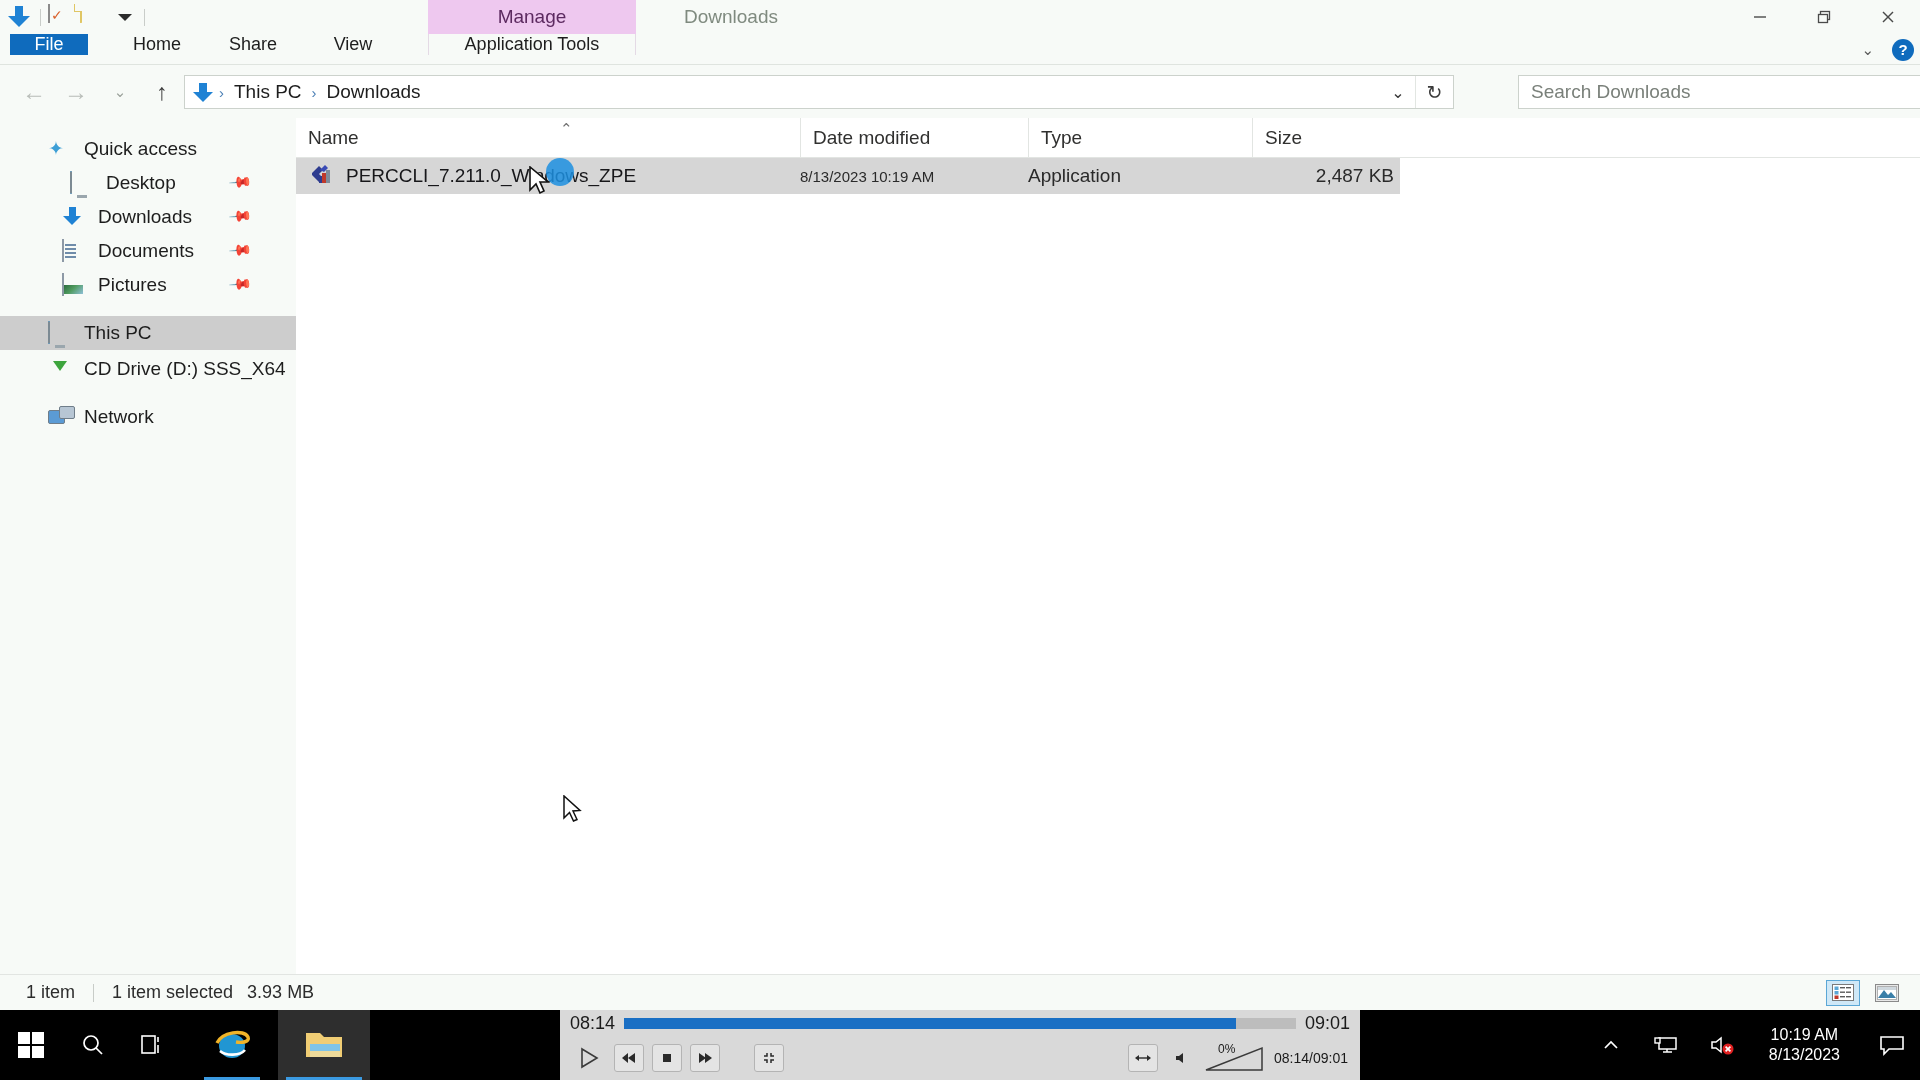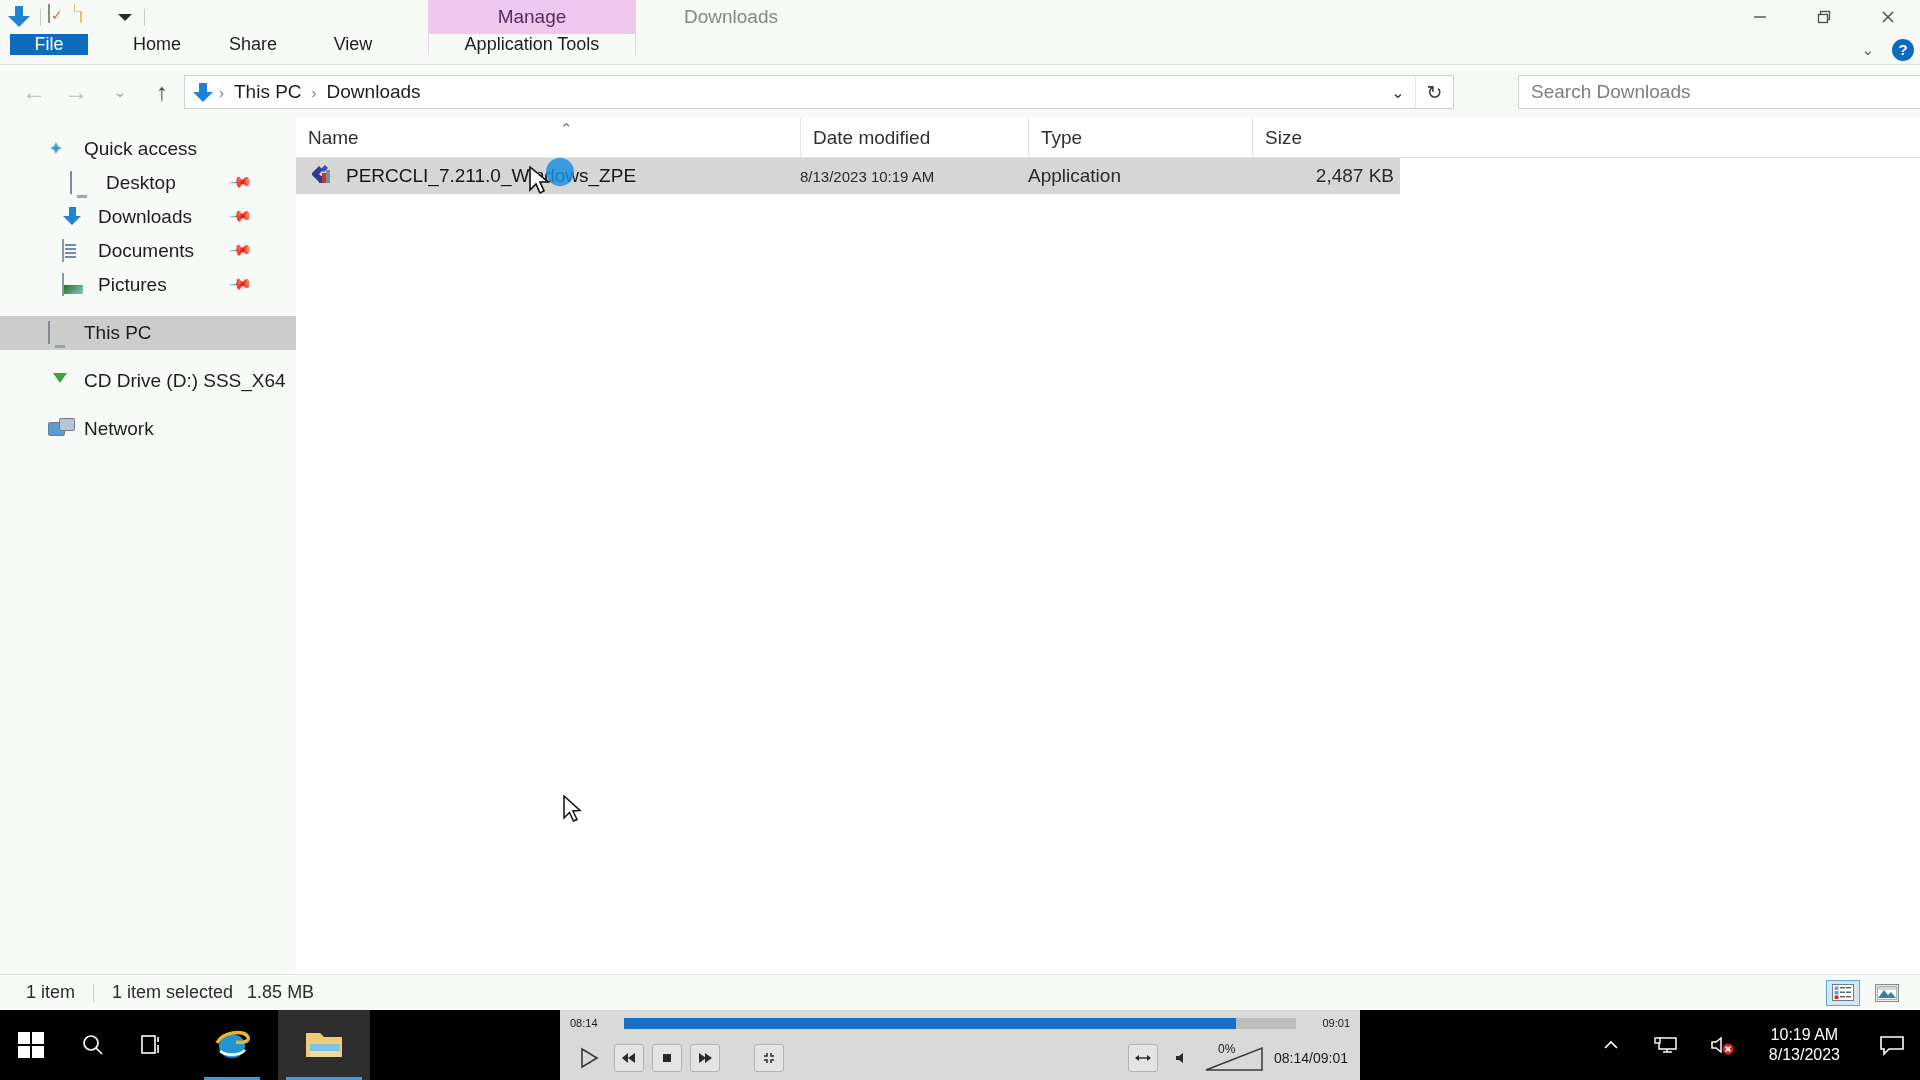--- a/index.html
+++ b/index.html
@@ -164,21 +164,21 @@
   .view-toggles { margin-left:auto; margin-right:16px; display:flex; gap:10px; align-items:center; }
   .vt { width:34px; height:26px; display:flex; align-items:center; justify-content:center; }
   .vt.active { background:#cfe8f7; border:1px solid #5ba7d6; }
 
   
   #player {
     position:absolute; left:560px; bottom:0; width:800px; height:70px; background:#d9d9d9;
     font-family:"Liberation Sans", sans-serif;
   }
   .pl-seekrow { position:relative; height:26px; display:flex; align-items:center; padding:0 10px; }
-  .pl-time { font-size:11px; color:#1a1a1a; width:46px; }
+  .pl-time { font-size:18px; color:#1a1a1a; width:46px; }
   .pl-time.right { text-align:right; }
   .pl-track { position:relative; flex:1; height:11px; background:#bdbdbd; margin:0 8px; }
   .pl-fill { position:absolute; left:0; top:0; height:11px; background:#1a6fc4; }
   .pl-controls { position:relative; height:44px; display:flex; align-items:center; padding:0 12px; gap:8px; }
   .pbtn { width:30px; height:28px; background:#e4e4e4; border:1px solid #b4b4b4; border-radius:3px;
           display:flex; align-items:center; justify-content:center; color:#2a2a2a; font-size:13px; }
   .pbtn.play { width:34px; height:32px; background:transparent; border:0; }
   .pbtn.bare { background:transparent; border:0; }
   .pl-right { margin-left:auto; display:flex; align-items:center; gap:8px; }
   .vol-wedge { position:relative; width:62px; height:28px; }
@@ -332,21 +332,21 @@
           <span class="ico"><span class="ic-pic"></span></span>
           <span>Pictures</span>
           <span class="pin">📌</span>
         </div>
 
         <div class="navitem sel" style="padding-left:48px;margin-top:14px;">
           <span class="ico"><span class="ic-monitor"></span></span>
           <span>This PC</span>
         </div>
 
-        <div class="navitem" style="padding-left:48px;margin-top:14px;">
+        <div class="navitem" style="padding-left:48px;margin-top:2px;">
           <span class="ico"><span class="ic-cd"></span></span>
           <span>CD Drive (D:) SSS_X64</span>
         </div>
 
         <div class="navitem" style="padding-left:48px;margin-top:14px;">
           <span class="ico"><span class="ic-net"></span></span>
           <span>Network</span>
         </div>
       </div>
 
@@ -385,21 +385,21 @@
           <div class="fr-size">2,487 KB</div>
         </div>
       </div>
 
     </div>
 
     <div class="statusbar">
       <span class="st-items">1 item</span>
       <span class="st-sep"></span>
       <span class="st-sel">1 item selected</span>
-      <span class="st-sel" style="margin-left:14px;">1.85 MB</span>
+      <span class="st-sel" style="margin-left:14px;">3.93 MB</span>
 
       <span class="view-toggles">
         <span class="vt active">
           <svg width="22" height="17" viewBox="0 0 22 17">
             <rect x="0.5" y="0.5" width="21" height="16" fill="#fff" stroke="#7a7a7a"></rect>
             <rect x="2.5" y="2.5" width="4" height="3.5" fill="#5ba7d6"></rect>
             <rect x="2.5" y="7" width="4" height="3.5" fill="#5ba7d6"></rect>
             <rect x="2.5" y="11.5" width="4" height="3.5" fill="#c0392b"></rect>
             <rect x="8" y="3" width="5" height="1.4" fill="#5a5a5a"></rect>
               <rect x="14" y="3" width="5" height="1.4" fill="#5a5a5a"></rect>

